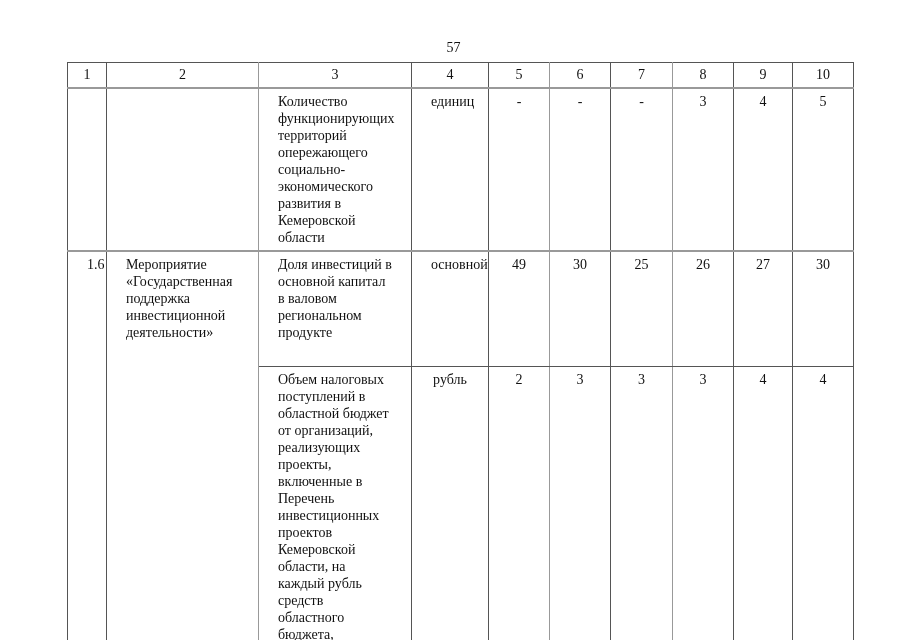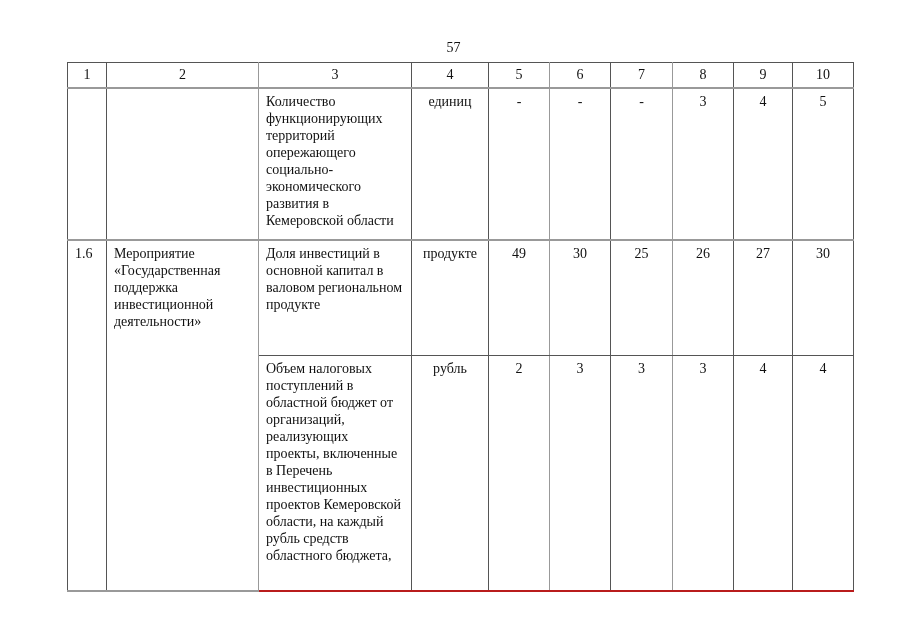--- a/index.html
+++ b/index.html
@@ -2,21 +2,21 @@
 <html><head>
 <meta charset="utf-8">
 <style>
   html, body { margin: 0; padding: 0; background: #ffffff; }
   body { width: 905px; height: 640px; position: relative; overflow: hidden;
          font-family: "Liberation Serif", serif; color: #111; }
   .page-num { position: absolute; top: 40px; left: 0; width: 905px; text-align: center;
               font-size: 14px; padding-left: 1px; }
   table.doc { position: absolute; left: 67px; top: 62px; border-collapse: collapse;
               table-layout: fixed; width: 786px; font-size: 14px; line-height: 17px; }
-  table.doc td { border: 1px solid #555; vertical-align: top; padding: 4px 7px; }
+  table.doc td { border: 1px solid #555; vertical-align: top; padding: 4px 19px; }
   table.doc tr.hdr td { text-align: center; height: 18px; padding: 3px 2px;
                         border-bottom: 2px solid #999; }
   td.c { text-align: center; margin-left: 47px; }
   td.lft { text-align: left; }
   tr.r1 td { height: 142px; border-bottom: 2px solid #999; }
   tr.r2 td { height: 106px; }
   tr.r3 td { height: 226px; border-bottom: 2px solid #b91c1c; }
   td.g { border-left-color: #999 !important; border-right-color: #999 !important; }
 </style>
 </head>
@@ -59,21 +59,21 @@
     <td class="c">-</td>
     <td class="c g">-</td>
     <td class="c">3</td>
     <td class="c">4</td>
     <td class="c">5</td>
   </tr>
   <tr class="r2">
     <td rowspan="2" style="border-bottom:2px solid #999">1.6</td>
     <td rowspan="2" class="g" style="border-bottom:2px solid #999">Мероприятие «Государственная поддержка инвестиционной деятельности»</td>
     <td class="lft">Доля инвестиций в основной капитал в валовом региональном продукте</td>
-    <td class="c">продукте</td>
+    <td class="c">основной</td>
     <td class="c g">49</td>
     <td class="c">30</td>
     <td class="c g">25</td>
     <td class="c">26</td>
     <td class="c">27</td>
     <td class="c">30</td>
   </tr>
   <tr class="r3">
     <td class="lft">Объем налоговых поступлений в областной бюджет от организаций, реализующих проекты, включенные в Перечень инвестиционных проектов Кемеровской области, на каждый рубль средств областного бюджета,</td>
     <td class="c">рубль</td>

